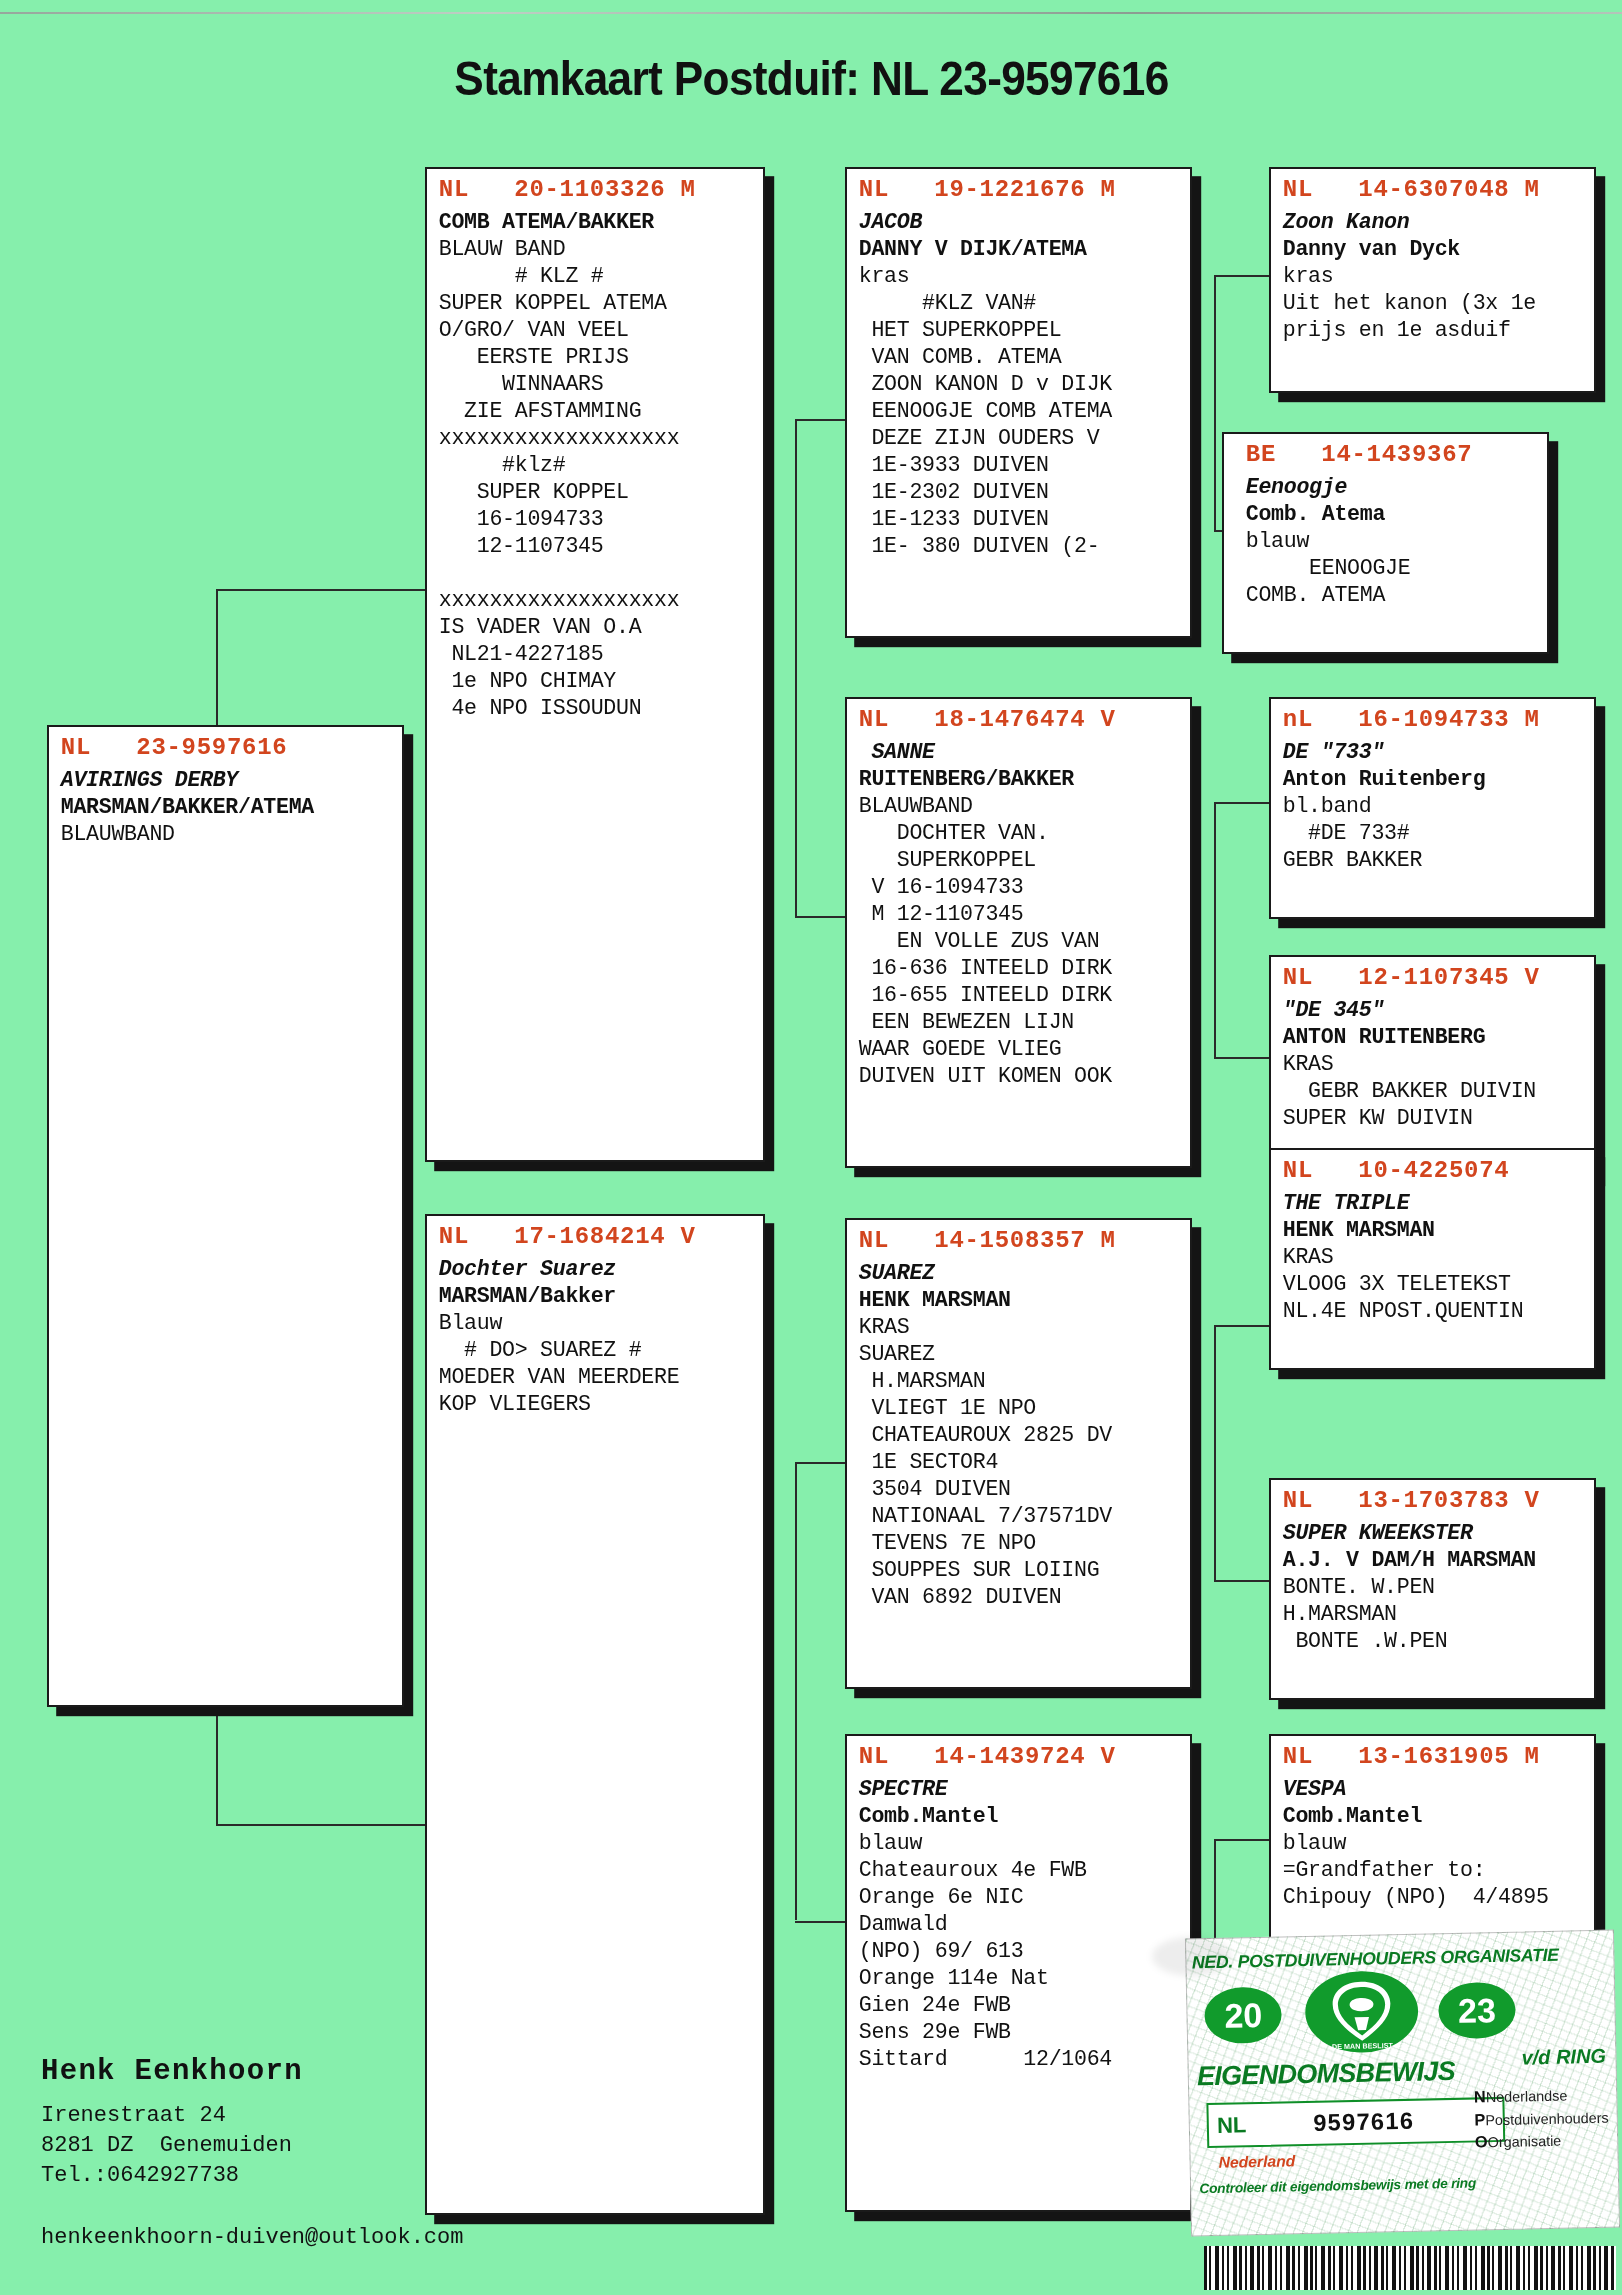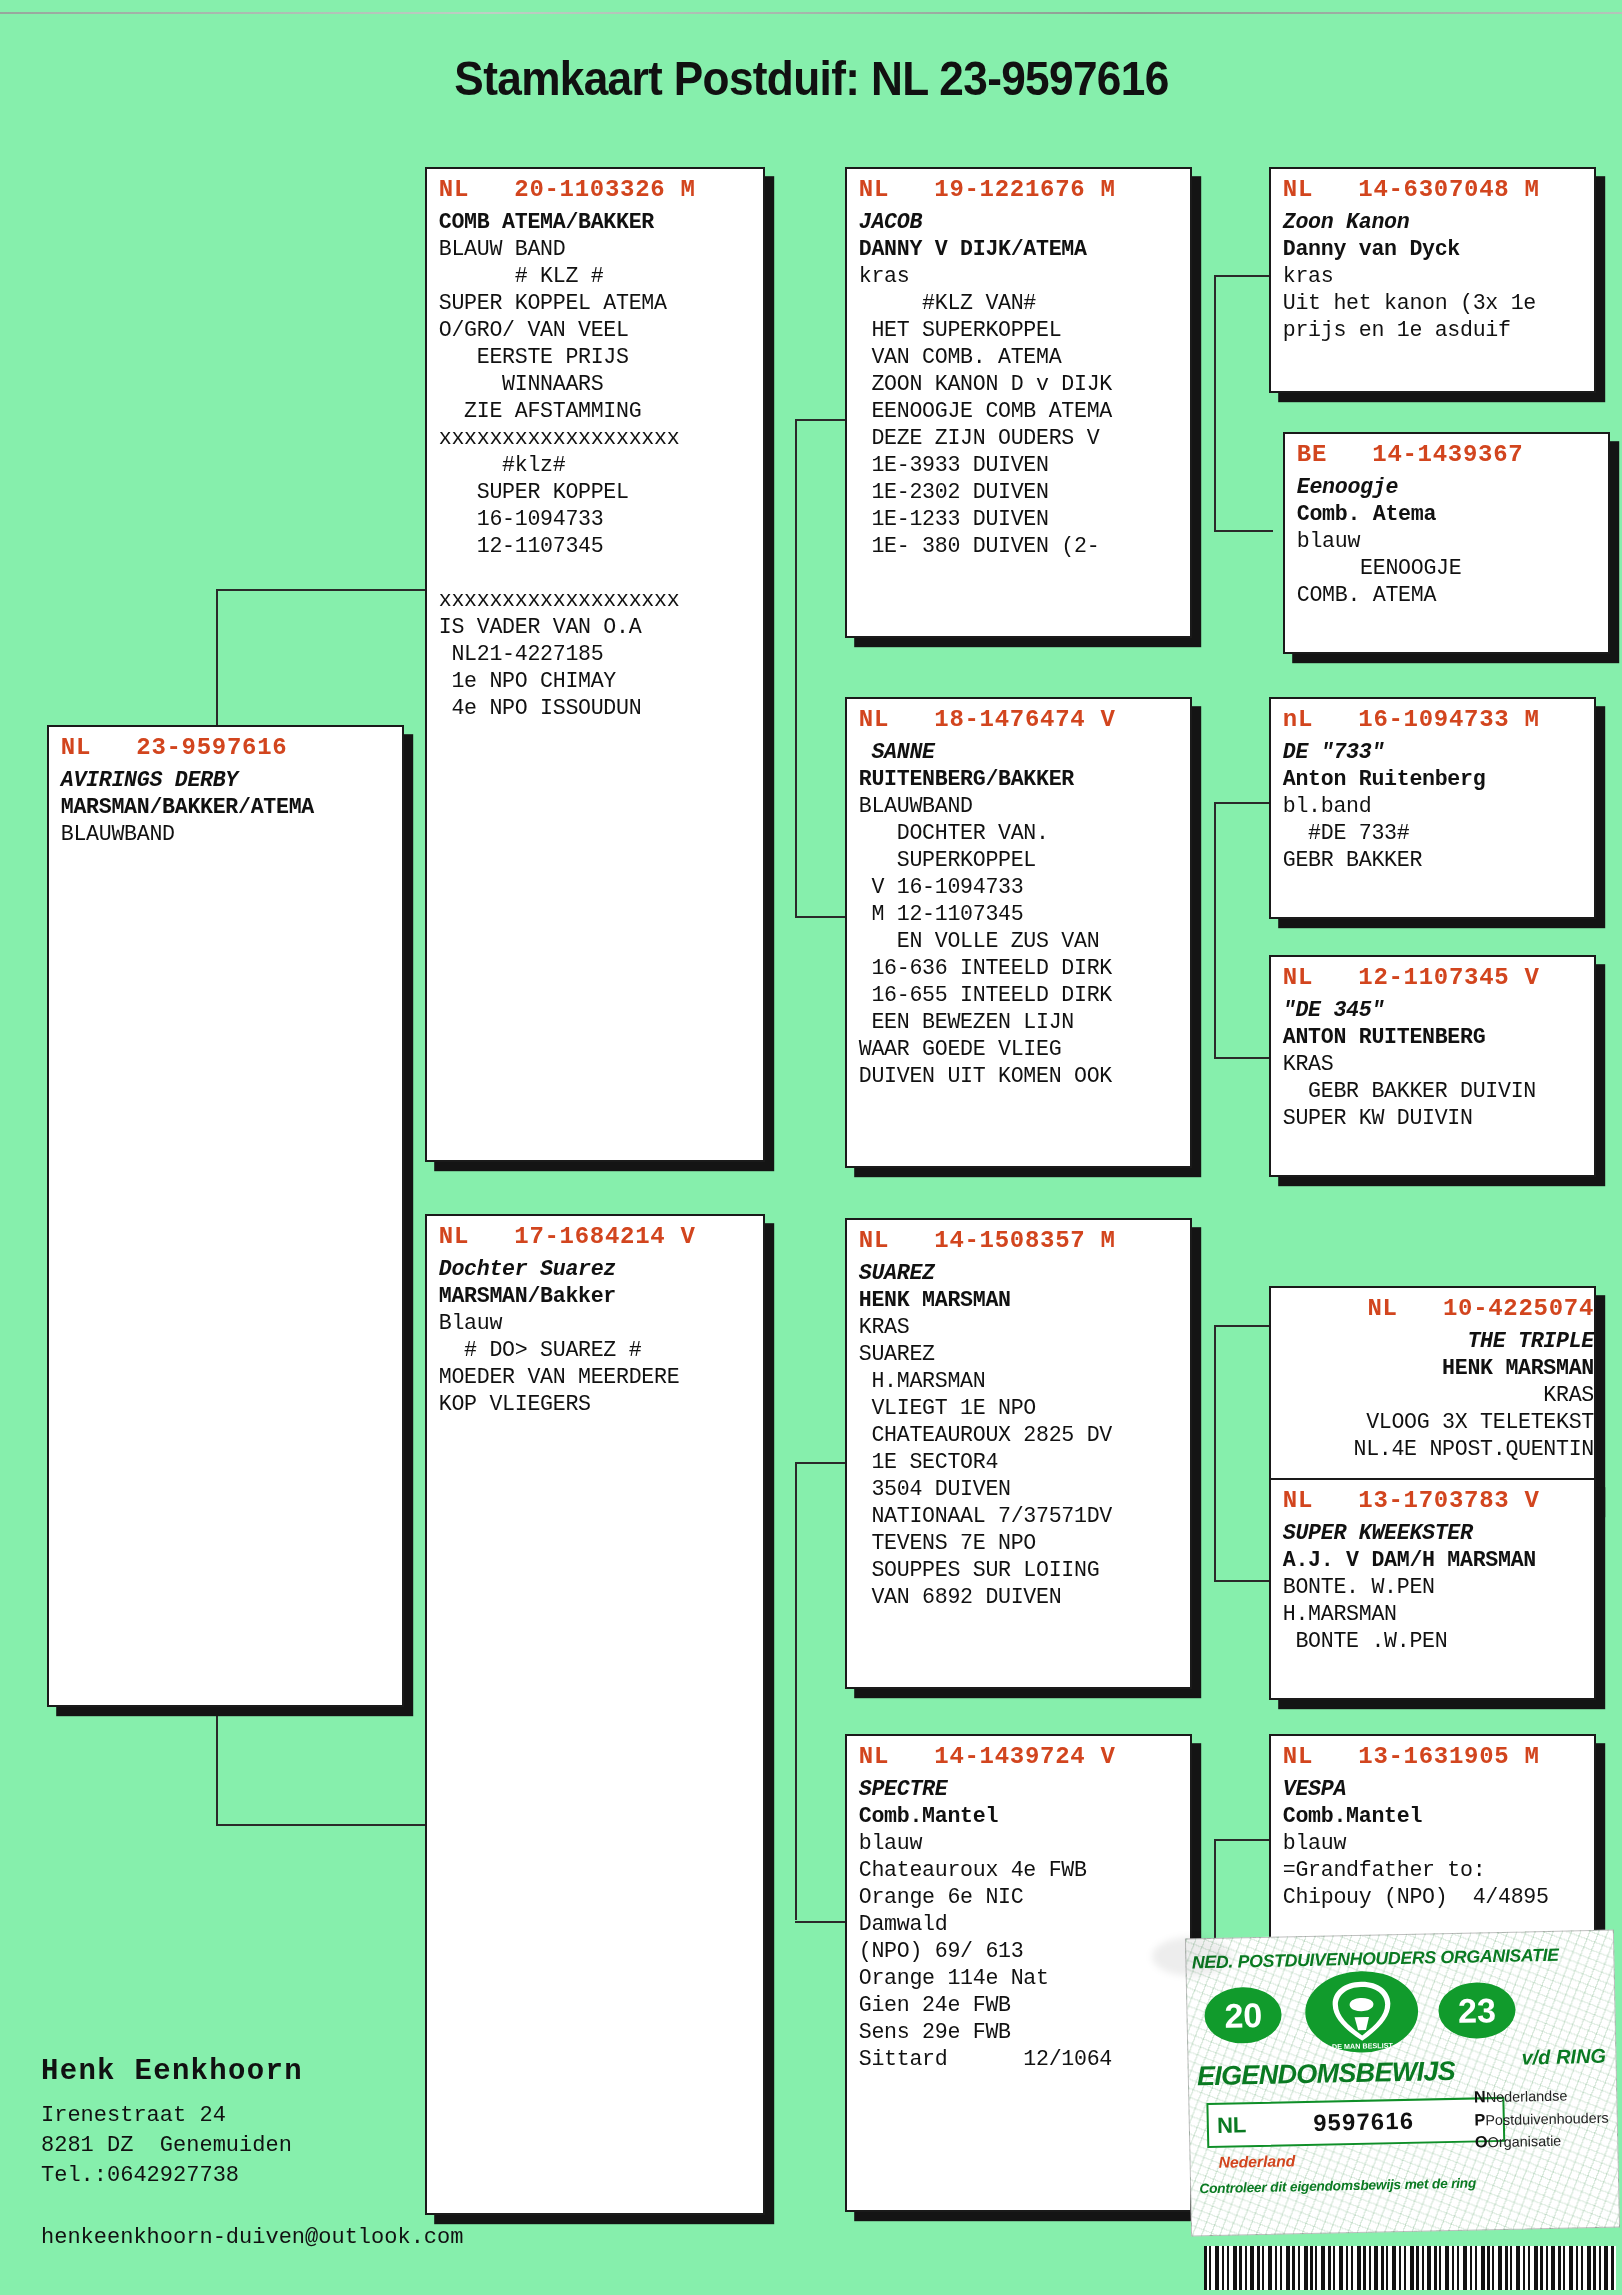--- a/index.html
+++ b/index.html
@@ -234,21 +234,21 @@
     <div class="ring">NL   14-6307048 M</div>
     <div class="body">
         <div class="ln i">Zoon Kanon</div>
         <div class="ln b">Danny van Dyck</div>
         <div class="ln">kras</div>
         <div class="ln">Uit het kanon (3x 1e</div>
         <div class="ln">prijs en 1e asduif</div>
       </div>
   </div>
 
-  <div class="card" style="left:1283px;top:432px;width:327px;height:222px;">
+  <div class="card" style="left:1222px;top:432px;width:327px;height:222px;padding-left:10px;">
     <div class="ring">BE   14-1439367</div>
     <div class="body">
         <div class="ln i">Eenoogje</div>
         <div class="ln b">Comb. Atema</div>
         <div class="ln">blauw</div>
         <div class="ln">     EENOOGJE</div>
         <div class="ln">COMB. ATEMA</div>
       </div>
   </div>
 
@@ -267,21 +267,21 @@
     <div class="ring">NL   12-1107345 V</div>
     <div class="body">
         <div class="ln i">"DE 345"</div>
         <div class="ln b">ANTON RUITENBERG</div>
         <div class="ln">KRAS</div>
         <div class="ln">  GEBR BAKKER DUIVIN</div>
         <div class="ln">SUPER KW DUIVIN</div>
       </div>
   </div>
 
-  <div class="card" style="left:1269px;top:1286px;width:327px;height:222px;text-align:right;">
+  <div class="card" style="left:1269px;top:1148px;width:327px;height:222px;">
     <div class="ring">NL   10-4225074</div>
     <div class="body">
         <div class="ln i">THE TRIPLE</div>
         <div class="ln b">HENK MARSMAN</div>
         <div class="ln">KRAS</div>
         <div class="ln">VLOOG 3X TELETEKST</div>
         <div class="ln">NL.4E NPOST.QUENTIN</div>
       </div>
   </div>
 

